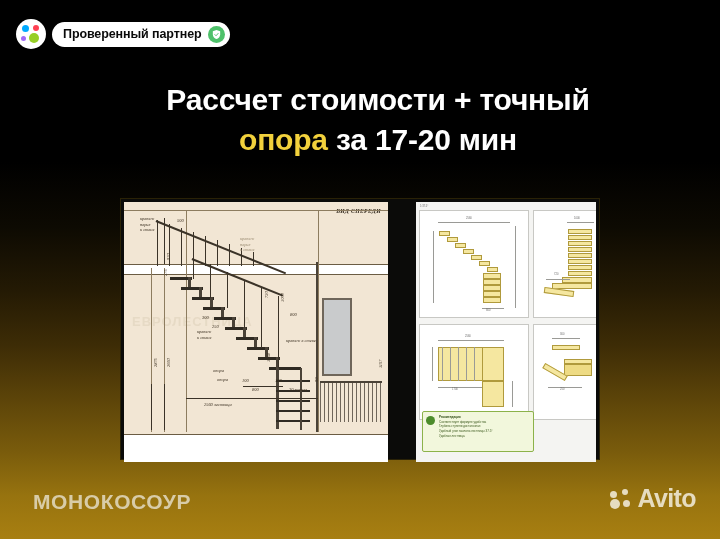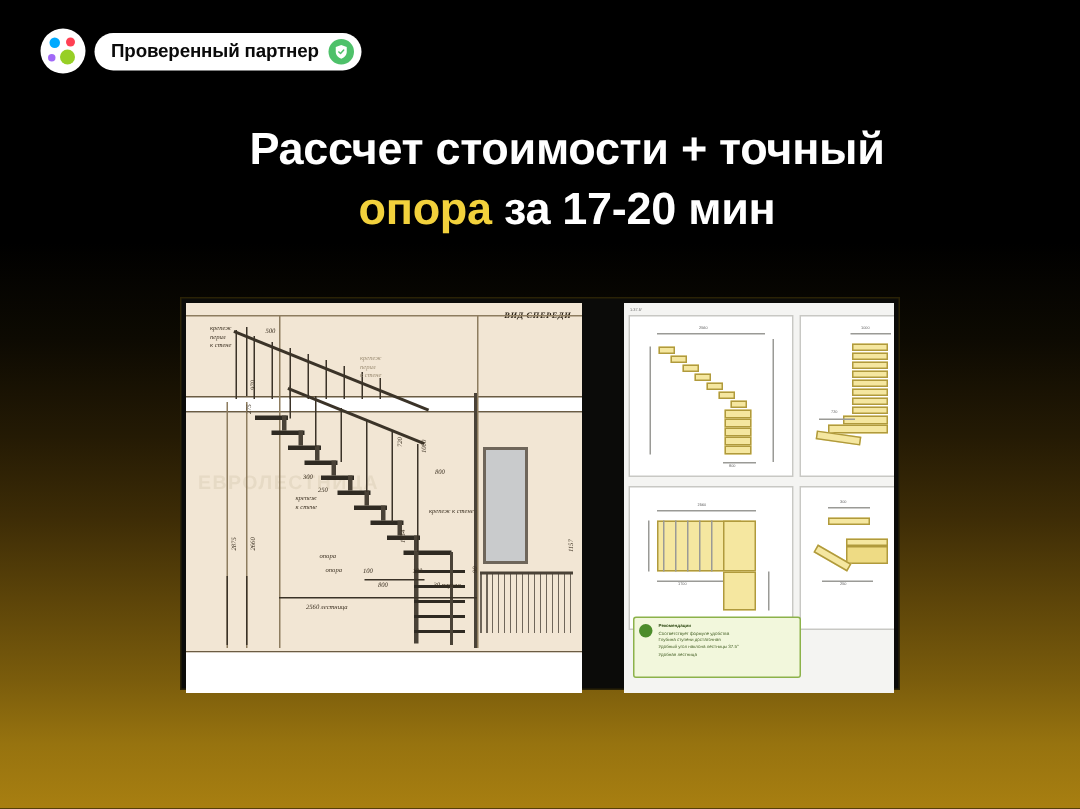--- a/index.html
+++ b/index.html
@@ -22,21 +22,21 @@
         #3d2c06 64%,
         #5c4409 74%,
         #7a5c0c 84%,
         #97730f 92%,
         #a87f11 100%);
     overflow:hidden;
   }
 
   
   .badge-row{
-    position:absolute; left:27px; top:19px;
+    position:absolute; left:16px; top:19px;
     display:flex; align-items:center; gap:6px;
   }
   .avito-dots{
     width:30px;height:30px;border-radius:50%;
     background:#fff;position:relative;flex:none;
   }
   .avito-dots i{position:absolute;border-radius:50%;display:block;}
   .avito-dots .d1{width:7px;height:7px;background:#00AAFF;left:6px;top:6px;}
   .avito-dots .d2{width:6px;height:6px;background:#FF4053;left:17px;top:6px;}
   .avito-dots .d3{width:5px;height:5px;background:#A169F7;left:5px;top:17px;}
@@ -393,15 +393,25 @@
         <span class="rec-icon"></span>
         <div class="rec-line rec-title">Рекомендации</div>
         <div class="rec-line">Соответствует формуле удобства</div>
         <div class="rec-line">Глубина ступени достаточная</div>
         <div class="rec-line">Удобный угол наклона лестницы 37.5°</div>
         <div class="rec-line">Удобная лестница</div>
       </div>
     </div>
   </div>
 
-
+  <div class="brand">МОНОКОСОУР</div>
+
+  <div class="avito-mark">
+    <span class="glyphs">
+      <i class="g1"></i>
+        <i class="g2"></i>
+        <i class="g3"></i>
+        <i class="g4"></i>
+    </span>
+    <span class="word">Avito</span>
+  </div>
 
 </div>
 
 </body></html>

